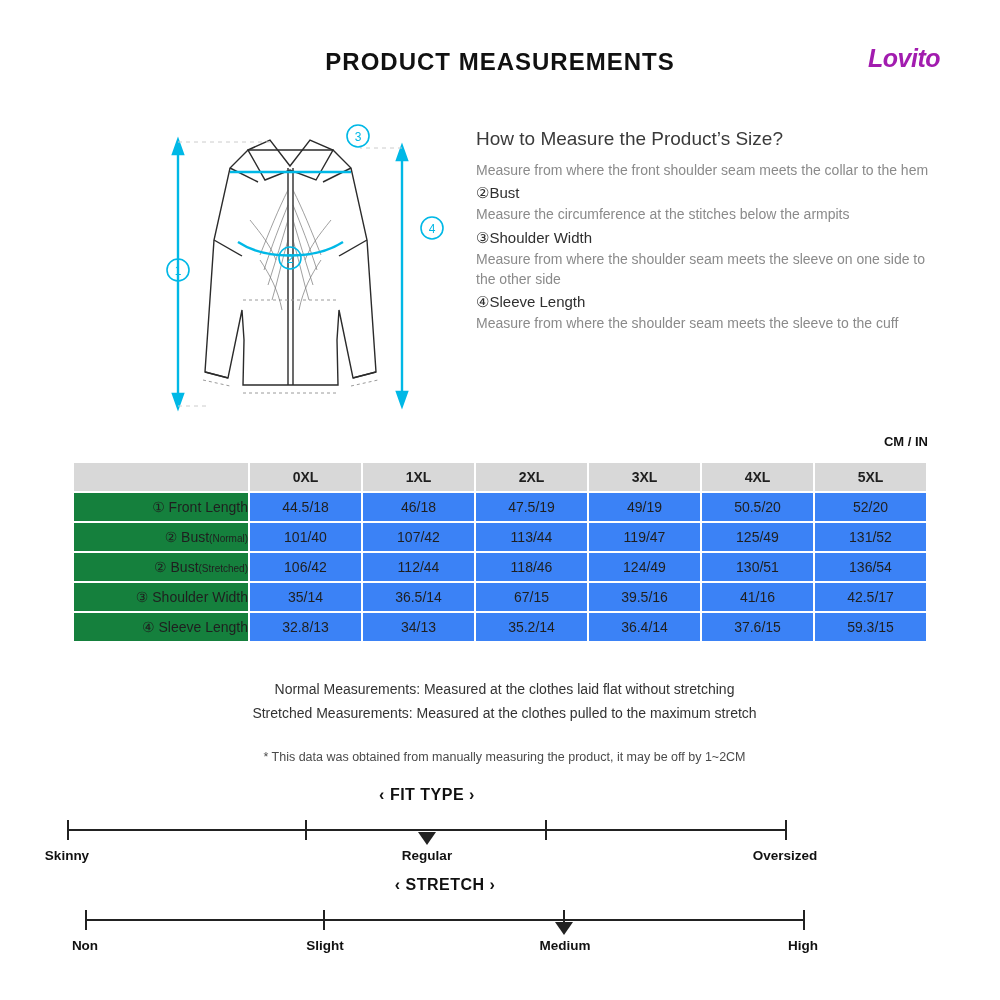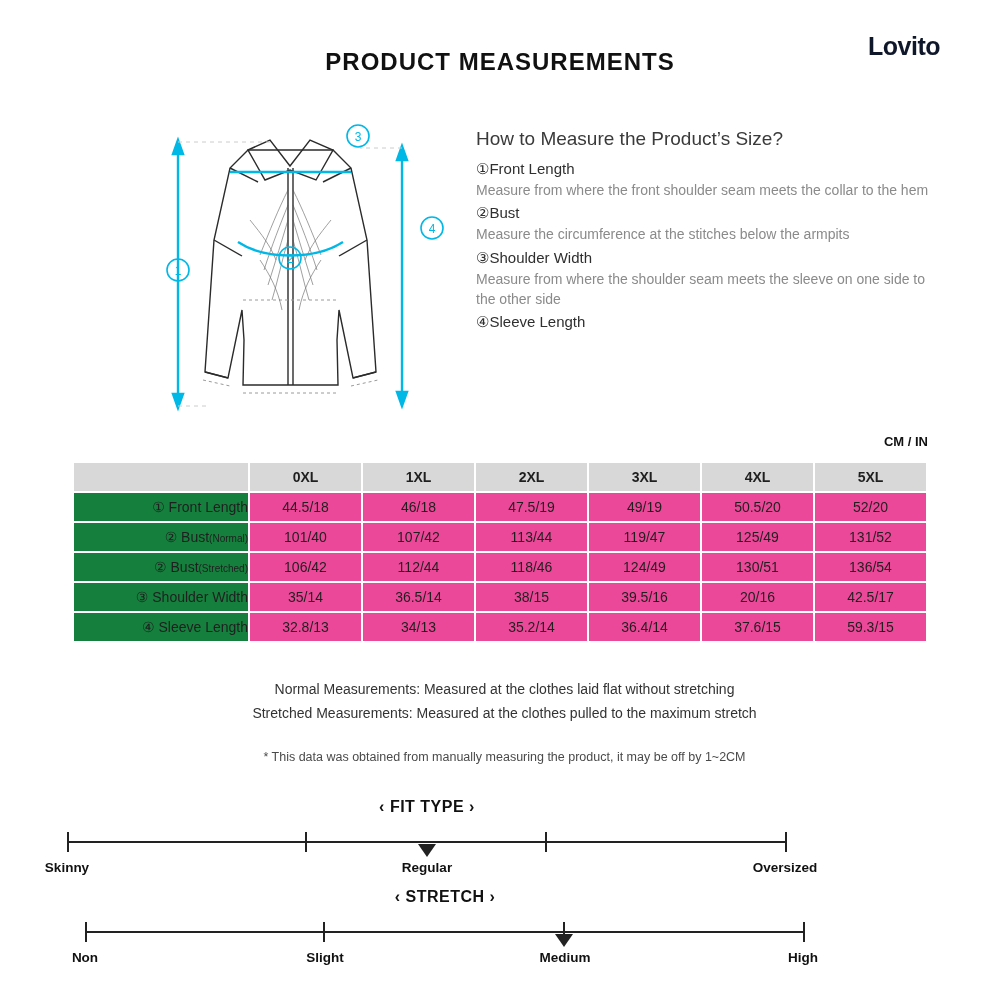--- a/index.html
+++ b/index.html
@@ -26,25 +26,26 @@
     left: 0;
     width: 1000px;
     text-align: center;
     font-size: 24px;
     font-weight: bold;
     letter-spacing: 1px;
     color: #111111;
   }
   .brand {
     position: absolute;
-    top: 32px;
+    top: 44px;
     right: 60px;
     font-size: 25px;
     font-weight: bold;
-    color: #0f172a;
+    font-style: italic;
+    color: #a21caf;
     letter-spacing: -0.5px;
   }
 
   
   .illustration {
     position: absolute;
     left: 110px;
     top: 110px;
     width: 360px;
     height: 330px;
@@ -112,21 +113,21 @@
     font-weight: bold;
     font-size: 14px;
   }
   table.size-table thead th.corner { background: #d8d8d8; }
   table.size-table tbody td.rowlabel {
     background: #15803d;
     text-align: right;
     padding-left: 12px;
     font-size: 14px;
   }
-  table.size-table tbody td.value { background: #ec4899; margin-left: 27px; }
+  table.size-table tbody td.value { background: #3b82f6; margin-left: 27px; }
   .sub { font-size: 10px; vertical-align: baseline; }
   col.c0 { width: 176px; }
   col.cx { width: 113px; }
 
   
   .notes {
     position: absolute;
     left: 0;
     top: 678px;
     width: 1000px;
@@ -138,21 +139,21 @@
     color: #333333;
     line-height: 1.7;
   }
   .notes .n3 {
     font-size: 12.5px;
     color: #4a4a4a;
     margin-top: 24px;
   }
 
   
-  .scale-block { position: absolute; width: 854px; left: 0; margin-top: 12px; }
+  .scale-block { position: absolute; width: 854px; left: 0; }
   .scale-title {
     text-align: center;
     font-size: 16px;
     font-weight: bold;
     color: #111111;
     letter-spacing: 0.5px;
   }
   .scale-line {
     position: relative;
     margin: 14px auto 0 auto;
@@ -280,30 +281,30 @@
         <text x="248" y="31" font-size="12" fill="#00b8e6" text-anchor="middle" font-family="Liberation Sans, sans-serif">3</text>
         <circle cx="322" cy="118" r="11" fill="none" stroke="#00b8e6" stroke-width="1.6"></circle>
         <text x="322" y="123" font-size="12" fill="#00b8e6" text-anchor="middle" font-family="Liberation Sans, sans-serif">4</text>
       </g>
     </svg>
   </div>
 
   <div class="howto">
     <h2>How to Measure the Product’s Size?</h2>
 
-    <div class="item-title">①Front Length</div>
     <div class="item-desc">Measure from where the front shoulder seam meets the collar to the hem</div>
 
     <div class="item-title">②Bust</div>
     <div class="item-desc">Measure the circumference at the stitches below the armpits</div>
 
     <div class="item-title">③Shoulder Width</div>
     <div class="item-desc">Measure from where the shoulder seam meets the sleeve on one side to the other side</div>
 
     <div class="item-title">④Sleeve Length</div>
+    <div class="item-desc">Measure from where the shoulder seam meets the sleeve to the cuff</div>
   </div>
 
   <div class="units">CM / IN</div>
 
   <div class="table-wrap">
     <table class="size-table">
       <colgroup>
         <col class="c0">
           <col class="cx">
           <col class="cx">
@@ -348,23 +349,23 @@
           <td class="value">112/44</td>
           <td class="value">118/46</td>
           <td class="value">124/49</td>
           <td class="value">130/51</td>
           <td class="value">136/54</td>
         </tr>
         <tr>
           <td class="rowlabel"><span>③ Shoulder Width</span><span class="sub"></span></td>
           <td class="value">35/14</td>
           <td class="value">36.5/14</td>
-          <td class="value">38/15</td>
+          <td class="value">67/15</td>
           <td class="value">39.5/16</td>
-          <td class="value">20/16</td>
+          <td class="value">41/16</td>
           <td class="value">42.5/17</td>
         </tr>
         <tr>
           <td class="rowlabel"><span>④ Sleeve Length</span><span class="sub"></span></td>
           <td class="value">32.8/13</td>
           <td class="value">34/13</td>
           <td class="value">35.2/14</td>
           <td class="value">36.4/14</td>
           <td class="value">37.6/15</td>
           <td class="value">59.3/15</td>

